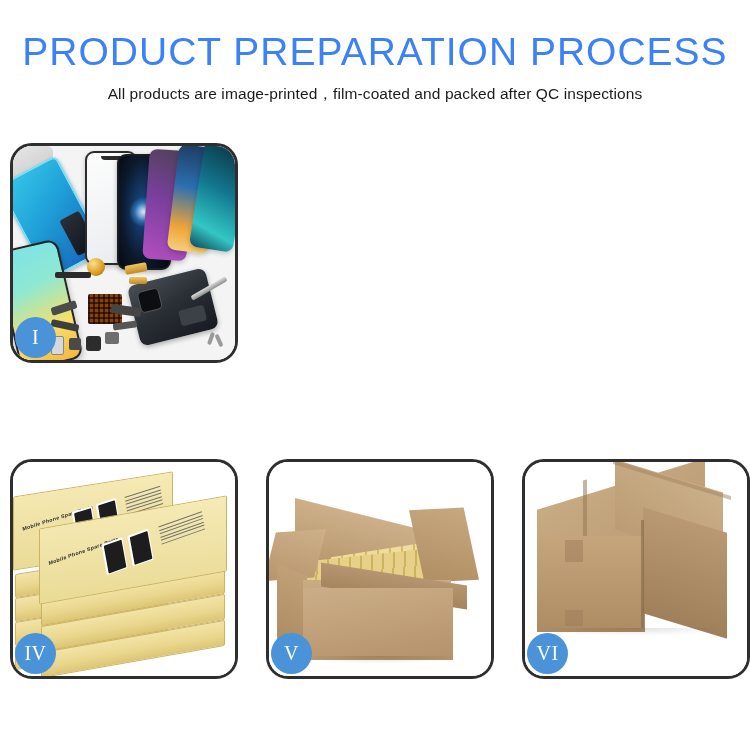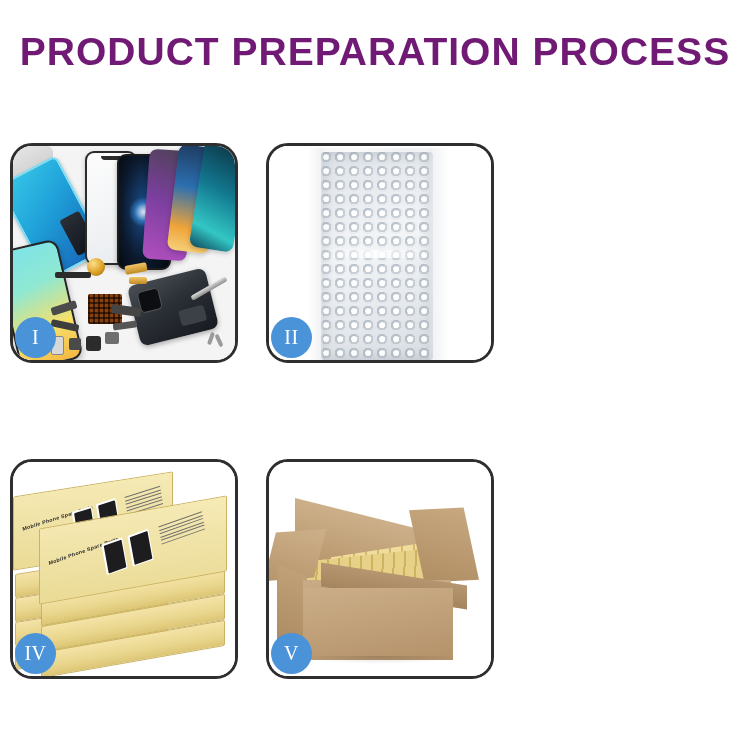--- a/index.html
+++ b/index.html
@@ -11,23 +11,23 @@
     position:relative;
   }
   .page{position:absolute;inset:0;}
 
   
   .header{position:absolute;left:0;top:0;width:750px;height:120px;}
   .title{
     position:absolute;left:0;top:30px;width:750px;
     text-align:center;
     font-size:39px;
-    font-weight:700;
+    font-weight:400;
     letter-spacing:1.0px;
-    color:#701a75;
+    color:#3b82f6;
     font-family:"Liberation Sans", sans-serif;
     white-space:nowrap;
   }
   .subtitle{
     position:absolute;left:0;top:84px;width:750px;
     text-align:center;
     font-size:15.5px;
     font-weight:400;
     color:#1b1b1b;
     letter-spacing:0.1px;
@@ -381,20 +381,21 @@
     background:radial-gradient(ellipse at 50% 0%,rgba(0,0,0,.12),rgba(0,0,0,0) 70%);
   }
 </style>
 </head>
 <body>
 
 <div class="page">
 
   <div class="header">
     <div class="title">PRODUCT PREPARATION PROCESS</div>
+    <div class="subtitle">All products are image-printed，film-coated and packed after QC inspections</div>
   </div>
 
   <div class="grid">
 
     <div class="panel p1">
       <div class="photo">
         <div class="scr s-blue"></div>
         <div class="scr s-white"></div>
         <div class="scr s-dark"></div>
         <div class="scr s-purple"></div>
@@ -416,30 +417,20 @@
         <div class="part pt-gold2"></div>
         <div class="part pt-gold3"></div>
         <div class="part pt-tool"></div>
         <div class="part pt-scr1"></div>
         <div class="part pt-scr2"></div>
         <div class="pt-glove"></div>
       </div>
       <div class="badge">I</div>
     </div>
 
-    <div class="panel p2">
-      <div class="photo">
-        <div class="wrapbg"></div>
-        <div class="bubbles"></div>
-        <div class="wrapsheen"></div>
-        <div class="wrapedgeL"></div>
-        <div class="wrapedgeR"></div>
-      </div>
-      <div class="badge">II</div>
-    </div>
 
 
     <div class="panel p4">
       <div class="photo">
         <div class="ystack">
 
           <div class="ybox slabD"></div>
           <div class="ybox slabC"></div>
           <div class="ybox slabB"></div>
           <div class="ybox slabA"></div>
@@ -501,15 +492,30 @@
         <div class="flapRight"></div>
         <div class="c5left"></div>
         <div class="c5body"></div>
         <div class="flapFront"></div>
         <div class="c5front"></div>
         <div class="c5shadow"></div>
       </div>
       <div class="badge">V</div>
     </div>
 
+    <div class="panel p6">
+      <div class="photo">
+        <div class="c6top"></div>
+        <div class="c6top2"></div>
+        <div class="c6seam"></div>
+        <div class="c6seam2"></div>
+        <div class="c6left"></div>
+        <div class="c6right"></div>
+        <div class="c6edge"></div>
+        <div class="c6tab1"></div>
+        <div class="c6tab2"></div>
+        <div class="c6shadow"></div>
+      </div>
+      <div class="badge">VI</div>
+    </div>
 
   </div>
 </div>
 
 </body></html>

